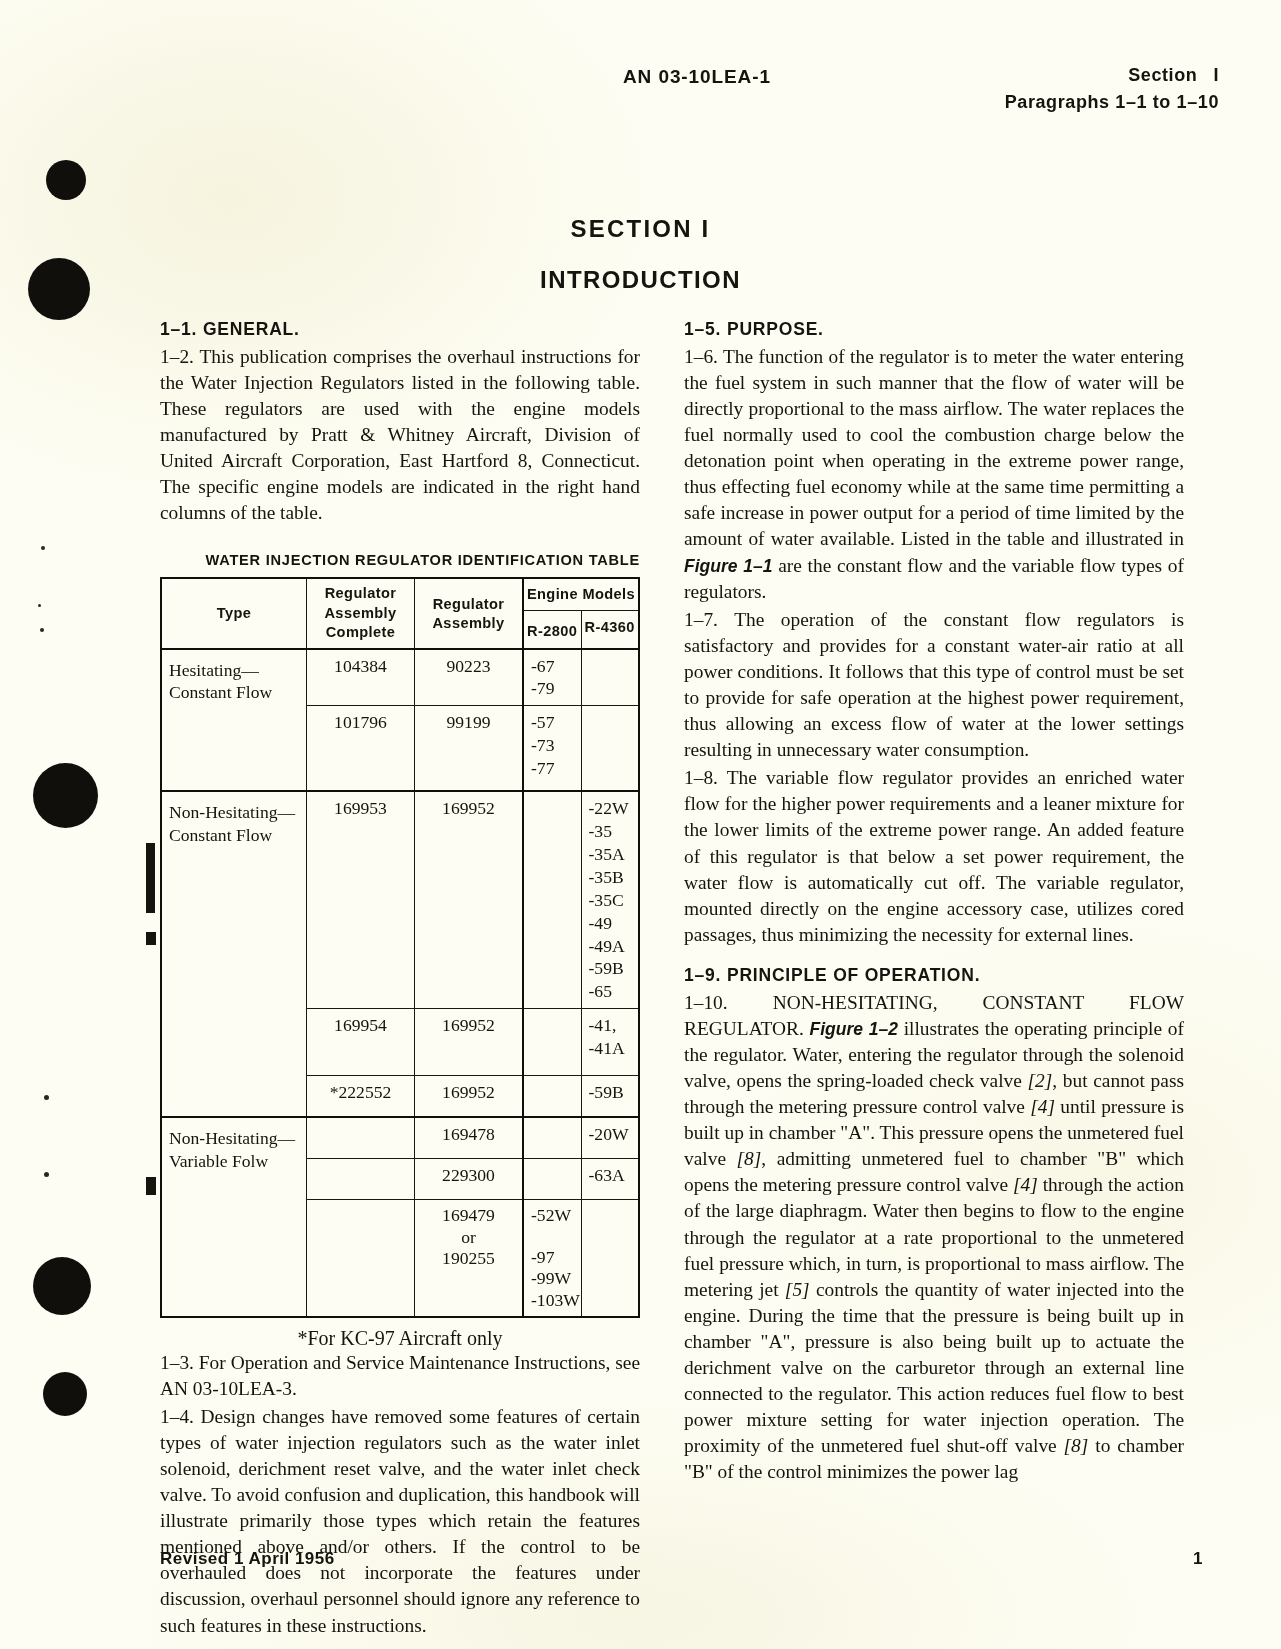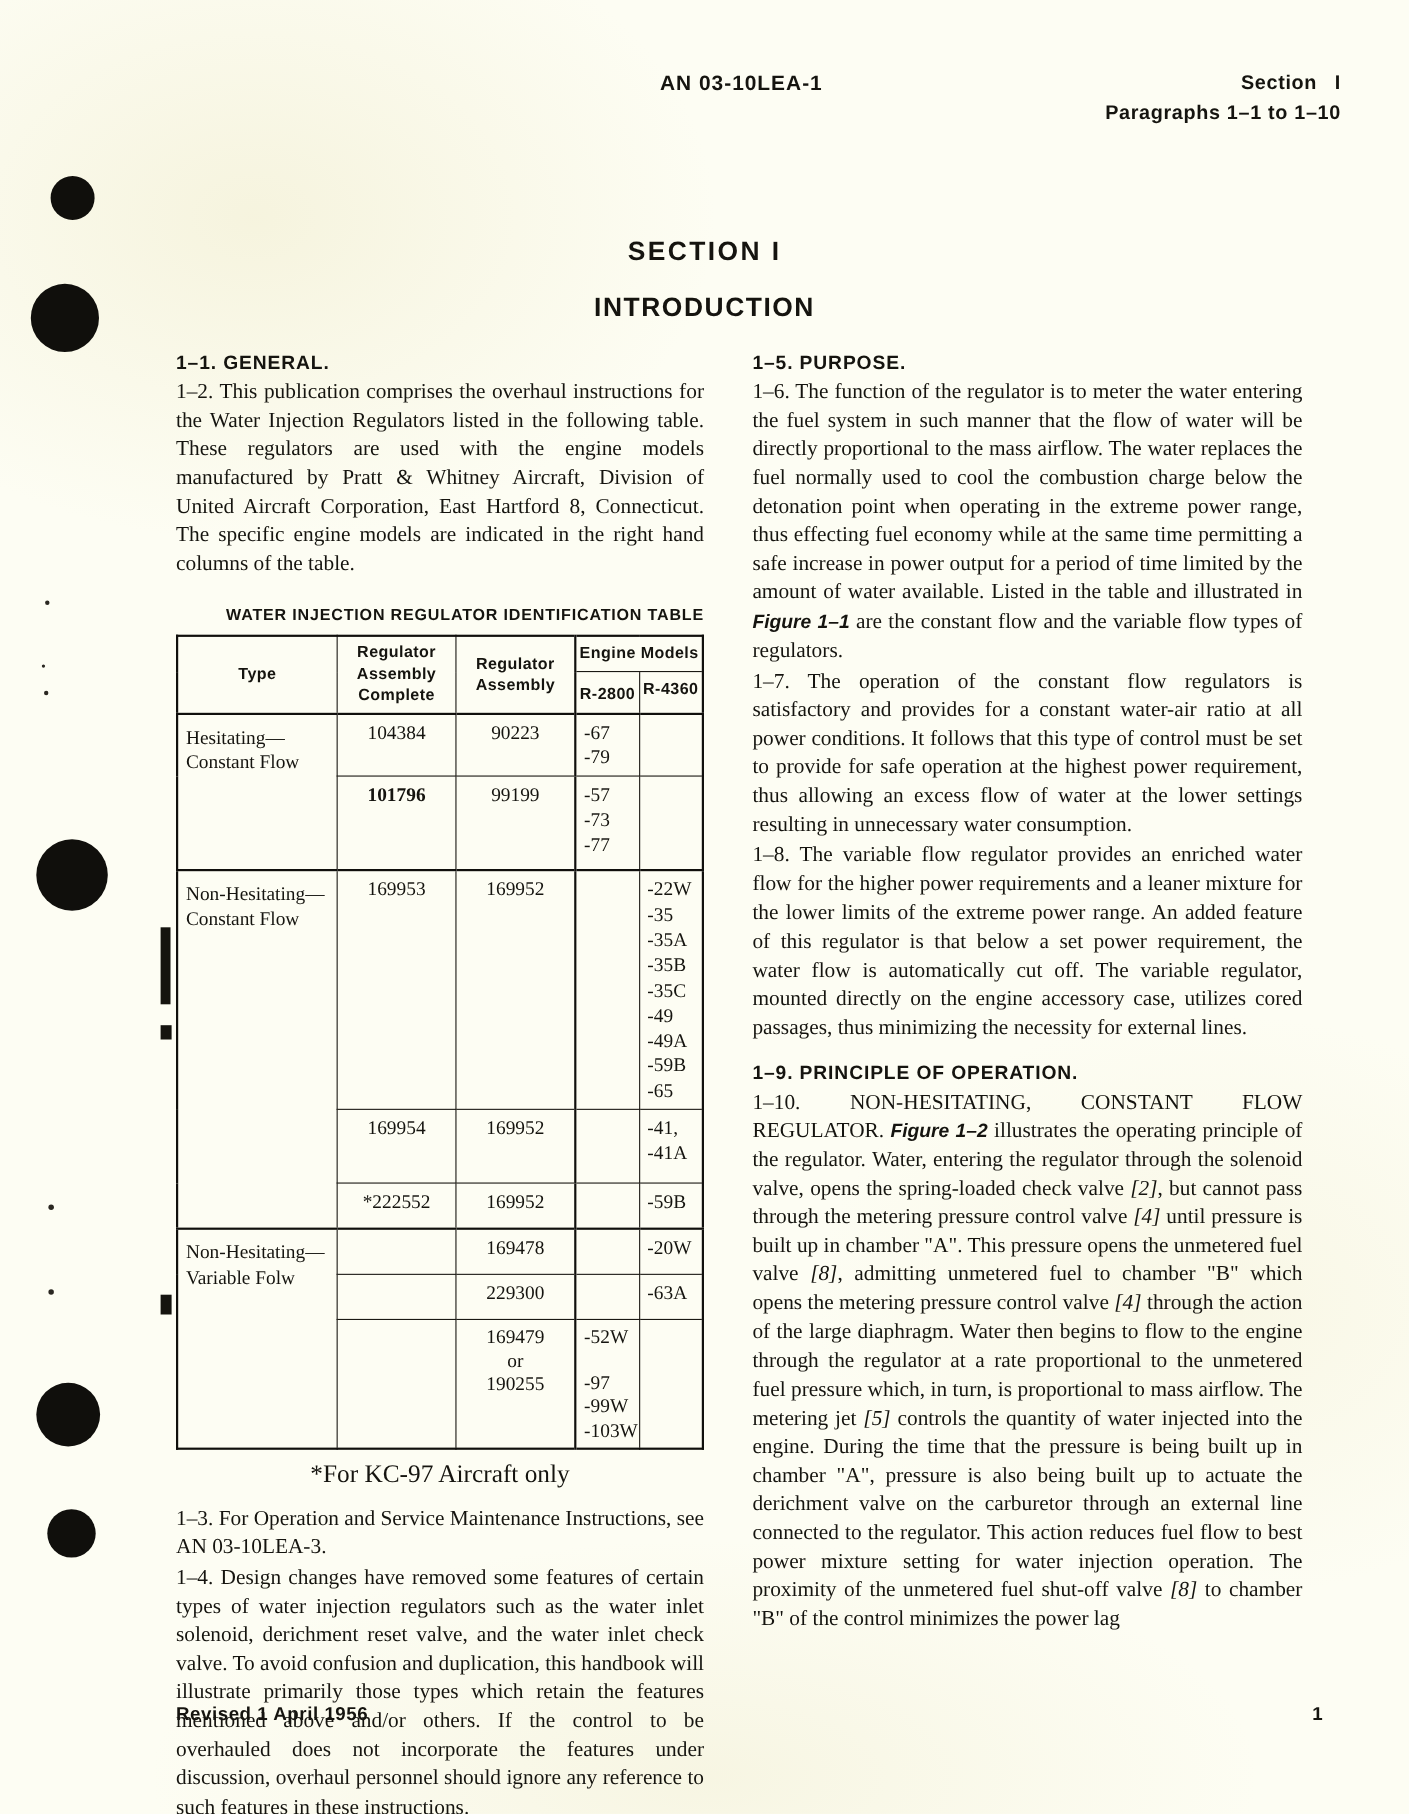--- a/index.html
+++ b/index.html
@@ -57,21 +57,21 @@
   .runhead {
     position: absolute;
     top: 62px;
     left: 160px;
     right: 62px;
     z-index: 4;
     font-family: "Liberation Sans", "DejaVu Sans", sans-serif;
   }
   .runhead-doc {
     position: absolute;
-    left: 440px;
+    left: 463px;
     top: 4px;
     font-weight: bold;
     font-size: 19px;
     letter-spacing: .9px;
   }
   .runhead-right {
     position: absolute;
     right: 0;
     top: 0;
     text-align: right;
@@ -181,23 +181,22 @@
   td.c-type   { width: 140px; text-align: left; white-space: pre-line; }
   td.c-num    { text-align: center; }
   td.c-eng    { text-align: left; white-space: pre-line; padding-left: 10px; }
   th.c-type   { width: 140px; }
   .h-thick { border-top-width: 2.2px !important; border-top-color:#100f0c !important; }
   .v-thick { border-left-width: 2.2px !important; border-left-color:#100f0c !important; }
   td.blankcell { }
 
   .table-note {
     text-align: center;
-    font-size: 23px;
+    font-size: 20px;
     margin-top: 9px;
-    margin-bottom: 15px;
   }
 
   
   .footer {
     position: absolute;
     left: 160px;
     right: 78px;
     bottom: 80px;
     z-index: 4;
     font-family: "Liberation Sans", "DejaVu Sans", sans-serif;
@@ -277,21 +276,21 @@
             <td class="c-type h-thick" rowspan="2" style="padding-top:9px;">Hesitating—
 Constant Flow</td>
             <td class="c-num h-thick">104384</td>
             <td class="c-num h-thick">90223</td>
             <td class="c-eng h-thick v-thick">-67
 -79</td>
             <td class="c-eng h-thick blankcell"></td>
           </tr>
 
           <tr>
-            <td class="c-num" style="height:74px;font-weight:bold;">101796</td>
+            <td class="c-num" style="height:74px;">101796</td>
             <td class="c-num">99199</td>
             <td class="c-eng v-thick">-57
 -73
 -77</td>
             <td class="c-eng blankcell"></td>
           </tr>
 
           <tr>
             <td class="c-type h-thick" rowspan="3" style="padding-top:9px;">Non-Hesitating—
 Constant Flow</td>

